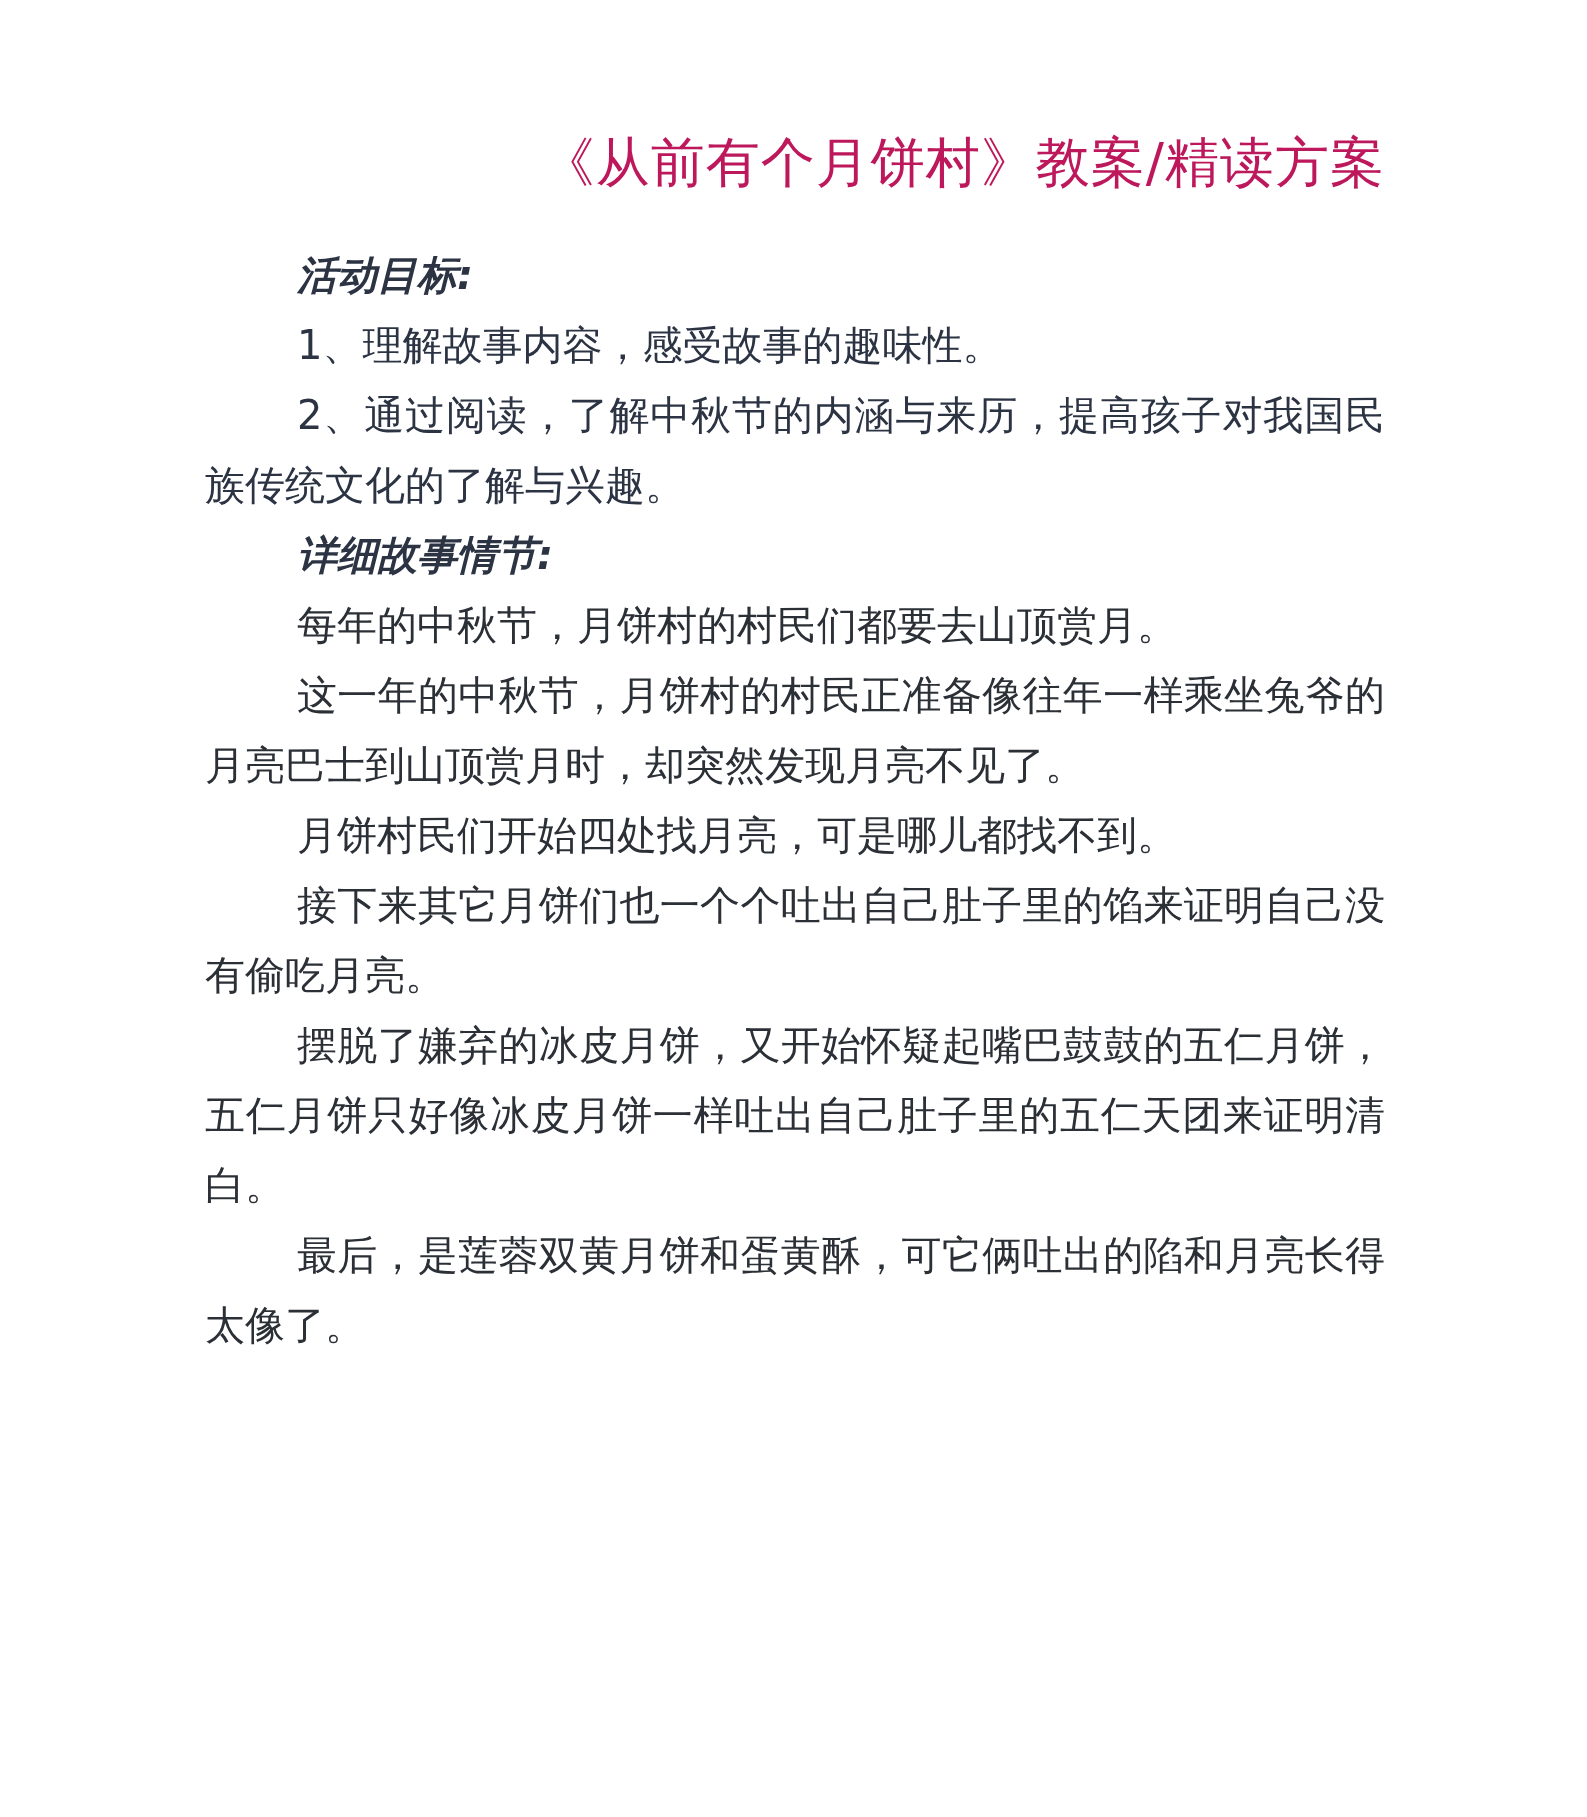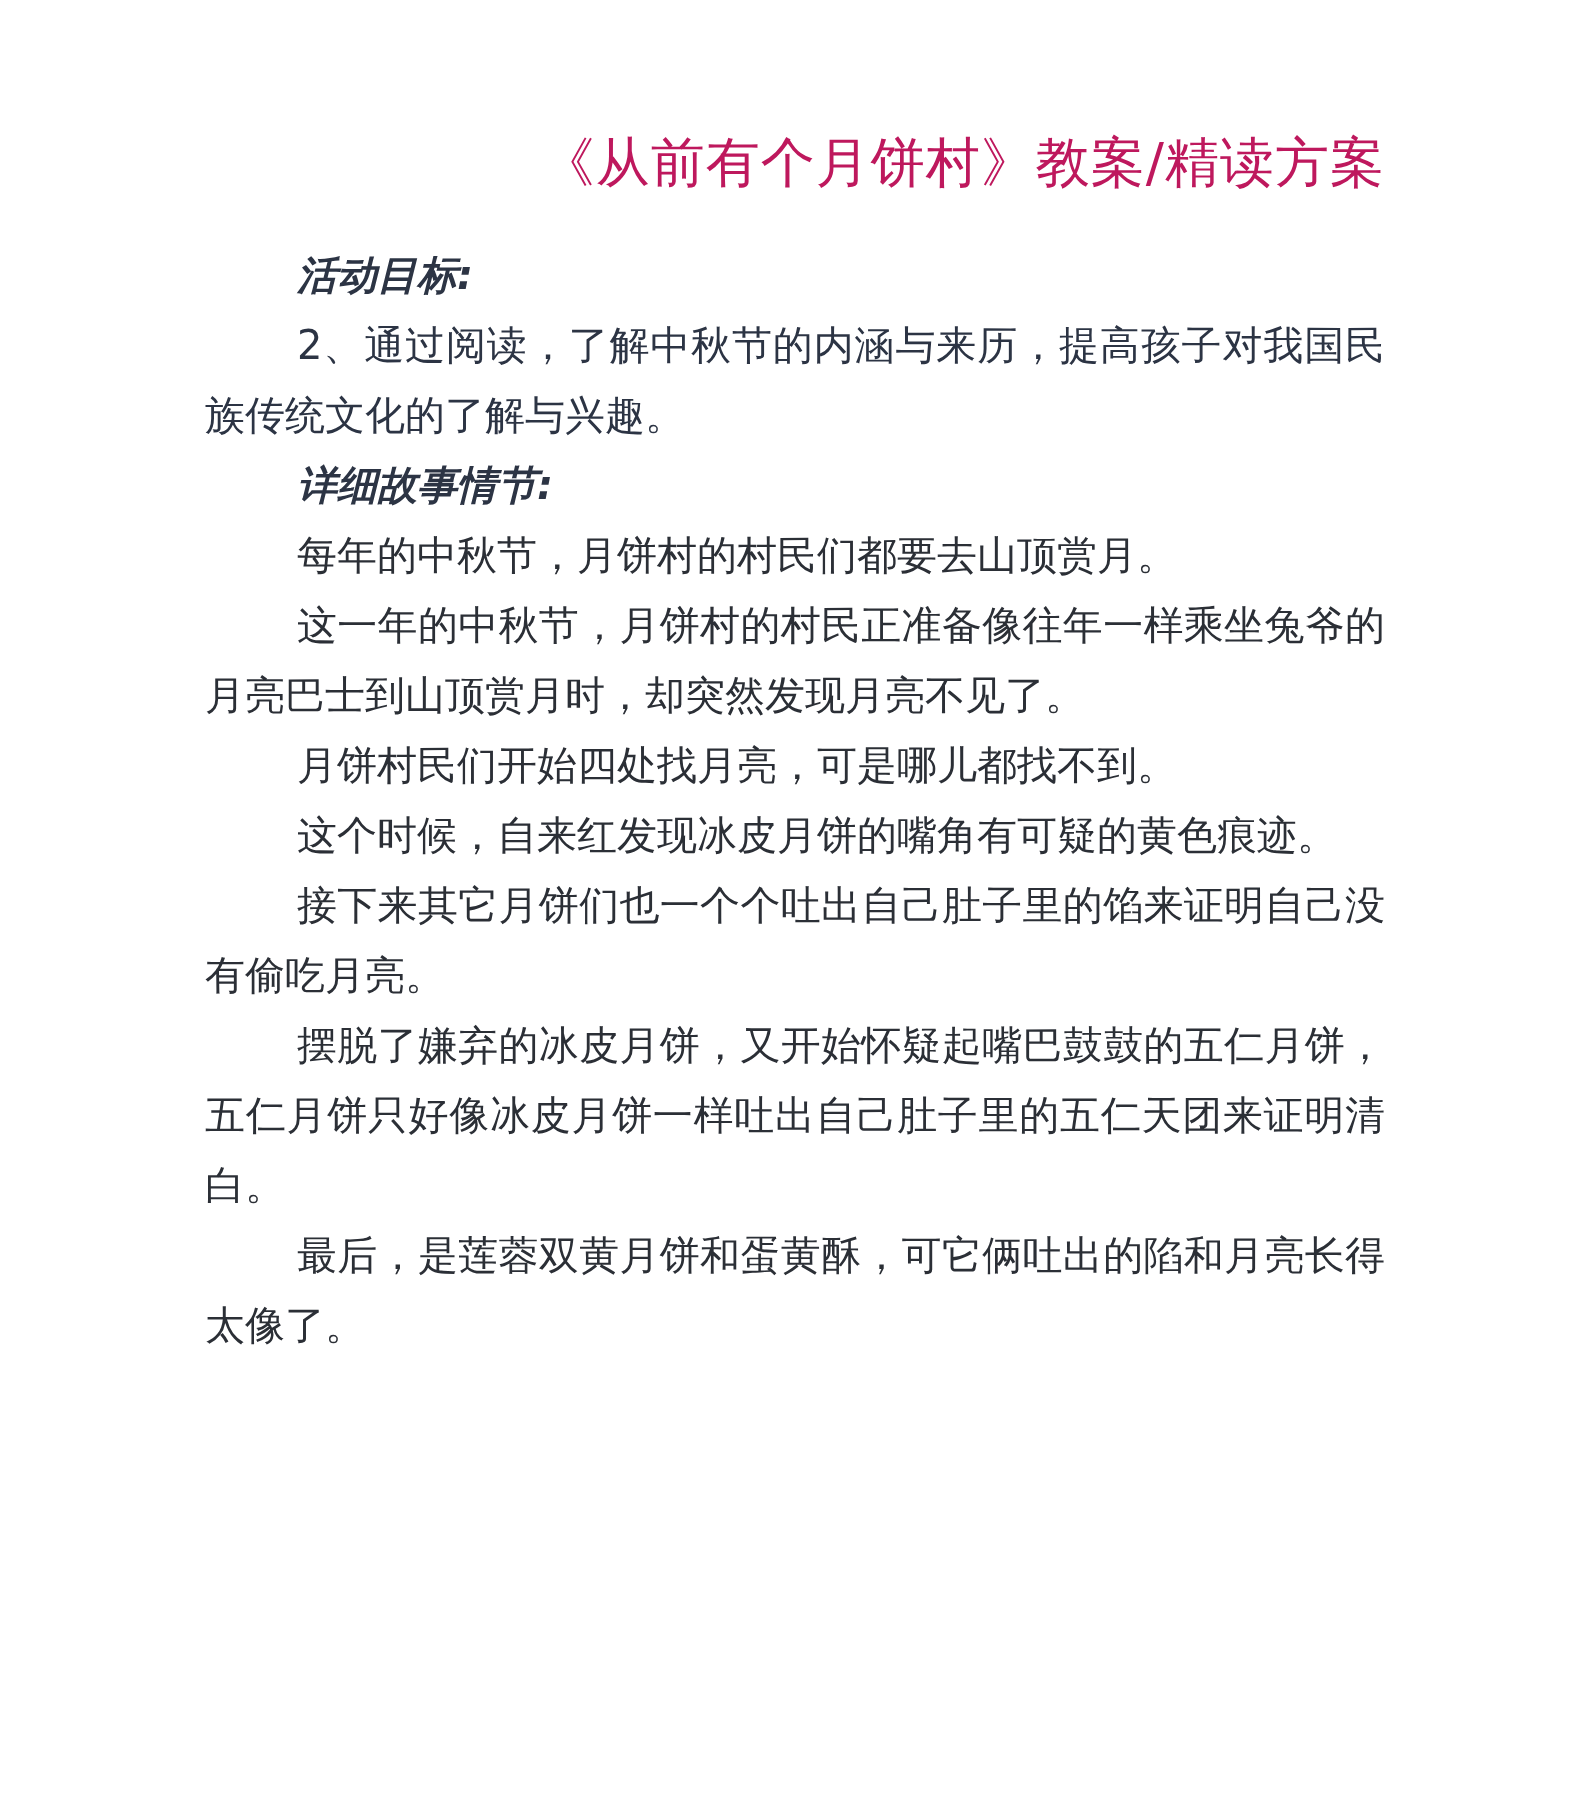--- a/index.html
+++ b/index.html
@@ -14,24 +14,24 @@
   .goal { color: #2c3444; }
 </style>
 </head>
 <body>
 
 <div class="page">
   <div class="title">《从前有个月饼村》教案/精读方案</div>
 
   <div class="body">
     <p class="h">活动目标:</p>
+    <p class="p goal">1、理解故事内容，感受故事的趣味性。</p>
     <p class="p goal">2、通过阅读，了解中秋节的内涵与来历，提高孩子对我国民族传统文化的了解与兴趣。</p>
 
     <p class="h">详细故事情节:</p>
     <p class="p">每年的中秋节，月饼村的村民们都要去山顶赏月。</p>
     <p class="p">这一年的中秋节，月饼村的村民正准备像往年一样乘坐兔爷的月亮巴士到山顶赏月时，却突然发现月亮不见了。</p>
     <p class="p">月饼村民们开始四处找月亮，可是哪儿都找不到。</p>
-    <p class="p">这个时候，自来红发现冰皮月饼的嘴角有可疑的黄色痕迹。</p>
     <p class="p">接下来其它月饼们也一个个吐出自己肚子里的馅来证明自己没有偷吃月亮。</p>
     <p class="p">摆脱了嫌弃的冰皮月饼，又开始怀疑起嘴巴鼓鼓的五仁月饼，五仁月饼只好像冰皮月饼一样吐出自己肚子里的五仁天团来证明清白。</p>
     <p class="p">最后，是莲蓉双黄月饼和蛋黄酥，可它俩吐出的陷和月亮长得太像了。</p>
   </div>
 </div>
 
 </body></html>

